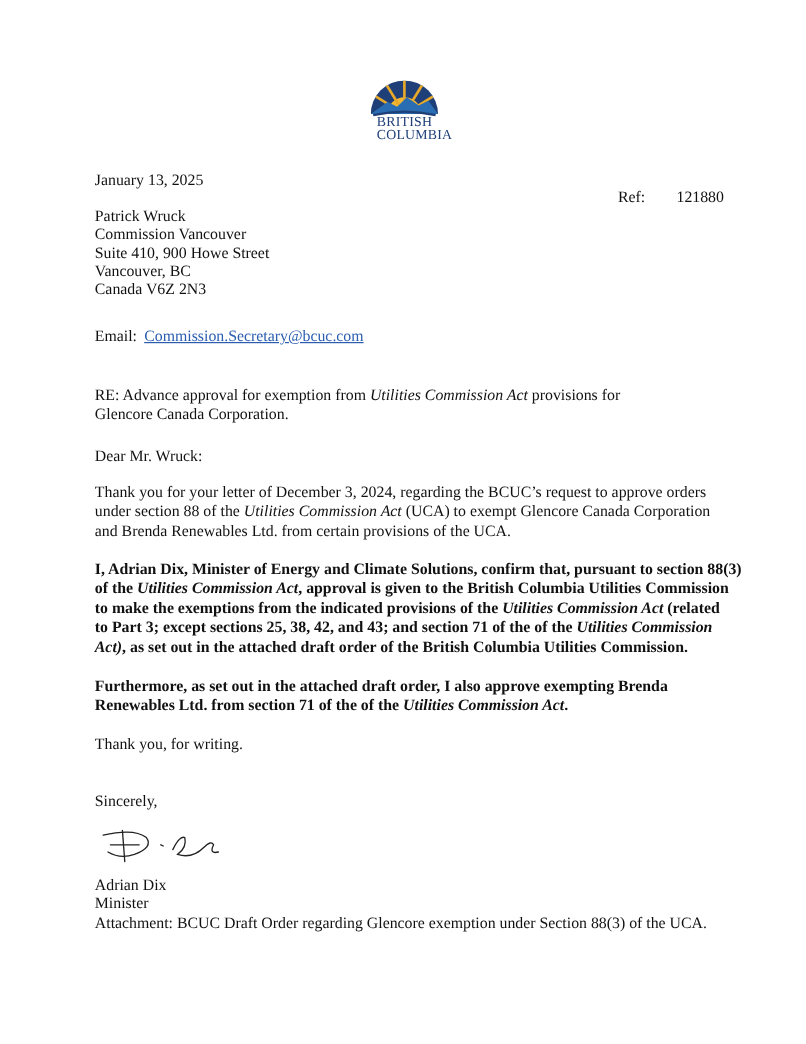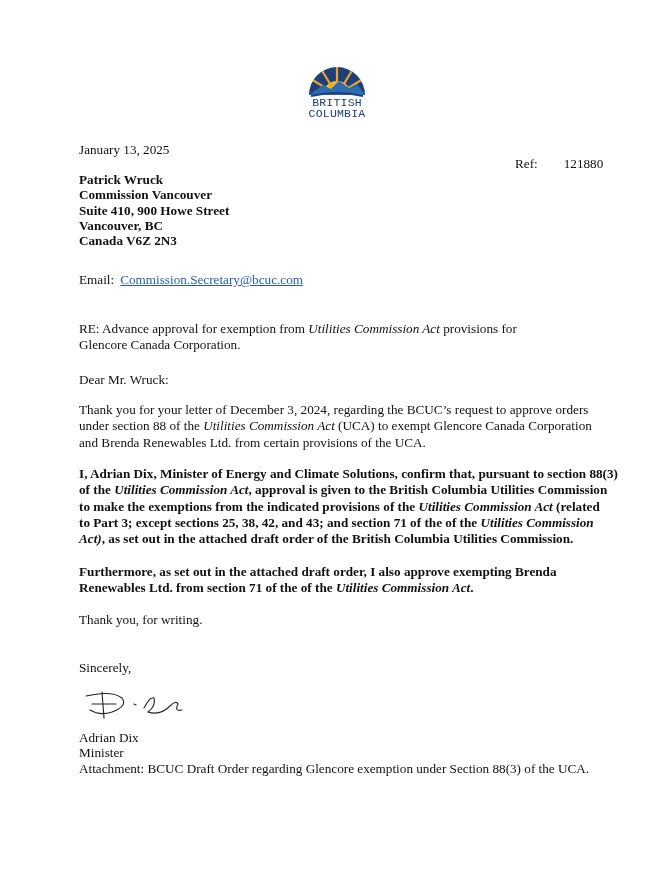--- a/index.html
+++ b/index.html
@@ -2,27 +2,27 @@
 <html><head>
   <meta charset="utf-8">
   <style>
     html, body { margin: 0; padding: 0; background: #ffffff; }
     body {
       width: 672px; height: 870px; position: relative; overflow: hidden;
       font-family: "Liberation Serif", "DejaVu Serif", serif;
       color: #111111; font-size: 13.2px; line-height: 16px;
     }
     .logo { position: absolute; left: 301px; top: 55px; width: 72px; height: 66px; }
-    .logo-text { position: absolute; left: 0; width: 72px; text-align: center;
-      color: #1e3f78; font-size: 11.5px; line-height: 11px; letter-spacing: 0.2px; font-family: Liberation Mono, monospace; }
+    .logo-text { position: absolute; left: 13px; width: 72px; text-align: left;
+      color: #1e3f78; font-size: 11.5px; line-height: 11px; letter-spacing: 0.2px; }
     .abs { position: absolute; left: 79px; white-space: nowrap; }
     .date { top: 142px; }
     .ref { position: absolute; top: 156px; left: 515px; white-space: nowrap; }
     .ref span + span { margin-left: 26px; }
-    .addr { top: 172px; font-weight: bold; }
+    .addr { top: 172px; }
     .addr div { height: 15.3px; }
     .email { top: 272px; }
     .email a { color: #2a5db0; text-decoration: underline; margin-left: 6px; }
     .re { top: 321px; font-weight: normal; }
     .re div { height: 16px; }
     .salut { top: 372px; }
     .para { position: absolute; left: 79px; width: 530px; white-space: normal; }
     .para div { height: 16.3px; white-space: nowrap; }
     .p1 { top: 402px; }
     .p2 { top: 466px; font-weight: bold; }

